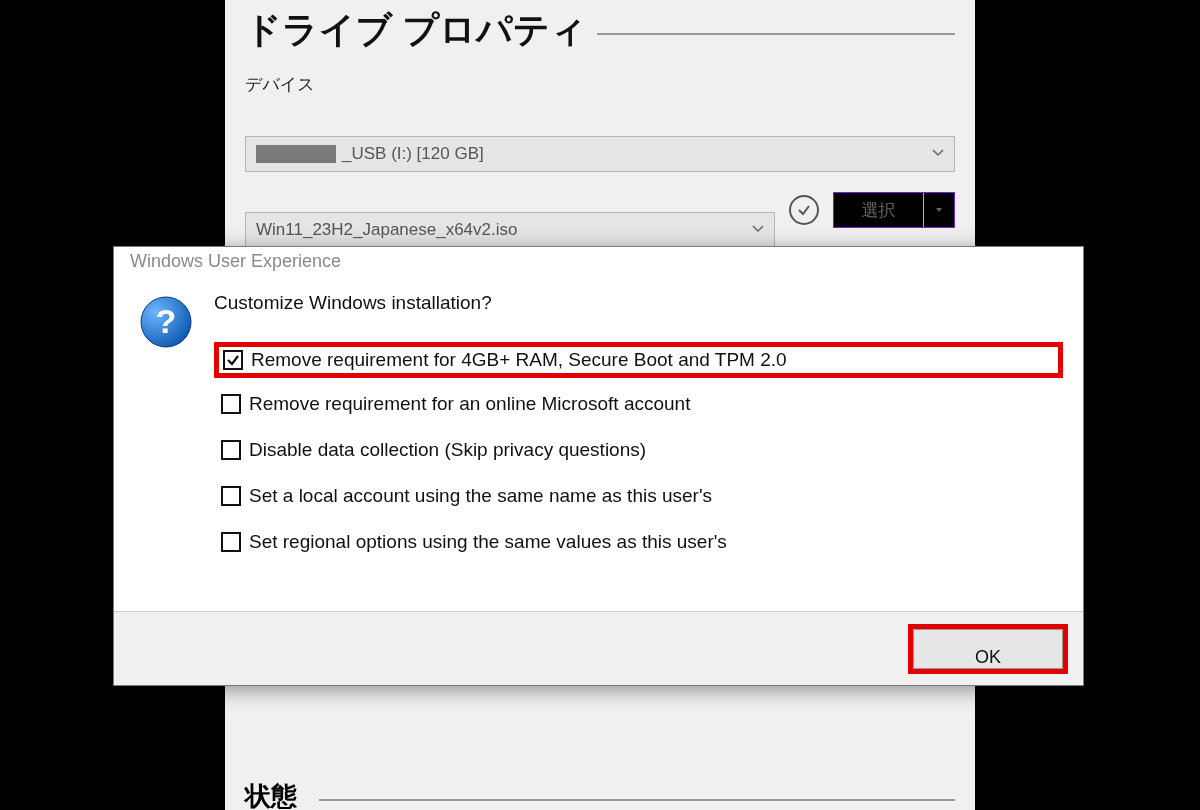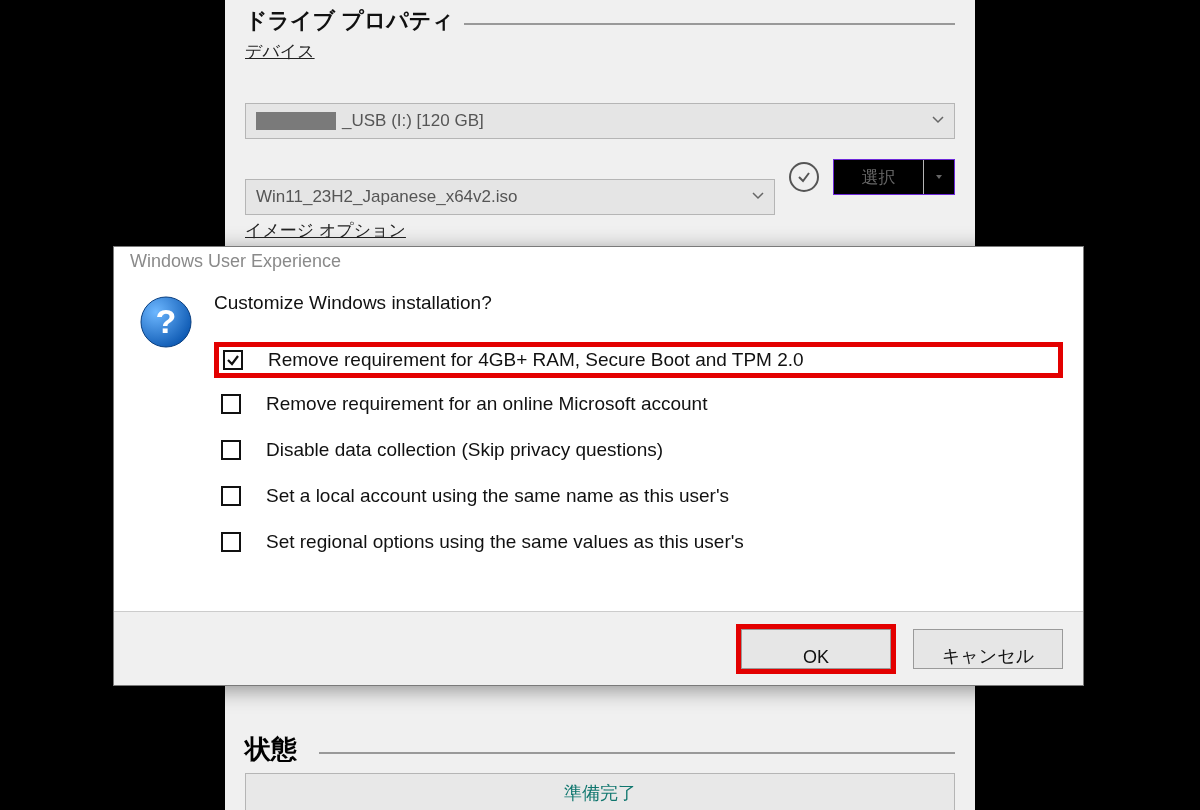--- a/index.html
+++ b/index.html
@@ -18,40 +18,39 @@
     position: absolute;
     left: 225px;
     top: 0;
     width: 750px;
     height: 810px;
     background: #f0f0f0;
     padding: 6px 20px 0 20px;
   }
 
   .section-title {
-    font-size: 22px;
+    font-size: 36px;
     font-weight: 700;
     color: #111;
     margin: 0 0 4px 0;
     display: flex;
     align-items: center;
     gap: 10px;
   }
   .section-title .rule {
     flex: 1;
     height: 2px;
     background: #999;
     margin-top: 6px;
   }
 
   .field-label {
     font-size: 17px;
     color: #222;
-    margin: 4px 0 4px 0;
-    text-decoration: underline;
+    margin: 18px 0 4px 0;
   }
 
   .dropdown {
     height: 36px;
     background: #e5e5e5;
     border: 1px solid #b5b5b5;
     display: flex;
     align-items: center;
     padding: 0 10px;
     color: #555;
@@ -164,21 +163,21 @@
     flex: 1;
   }
   .prompt {
     font-size: 19px;
     color: #111;
     margin: 0 0 28px 0;
   }
   .opt-row {
     display: flex;
     align-items: center;
-    gap: 25px;
+    gap: 8px;
     font-size: 19px;
     color: #111;
     padding: 4px 2px;
     margin-bottom: 6px;
     border: 5px solid transparent;
   }
   .opt-row.highlight {
     border: 5px solid #e30000;
     padding: 2px 4px;
   }
@@ -325,17 +324,14 @@
           
         </span>
         <span>Set regional options using the same values as this user's</span>
       </div>
     </div>
   </div>
   <div class="dialog-footer">
     <div class="btn highlight">
       <span>OK</span>
     </div>
-    <div class="btn">
-      <span>キャンセル</span>
-    </div>
   </div>
 </div>
 
 </body></html>

